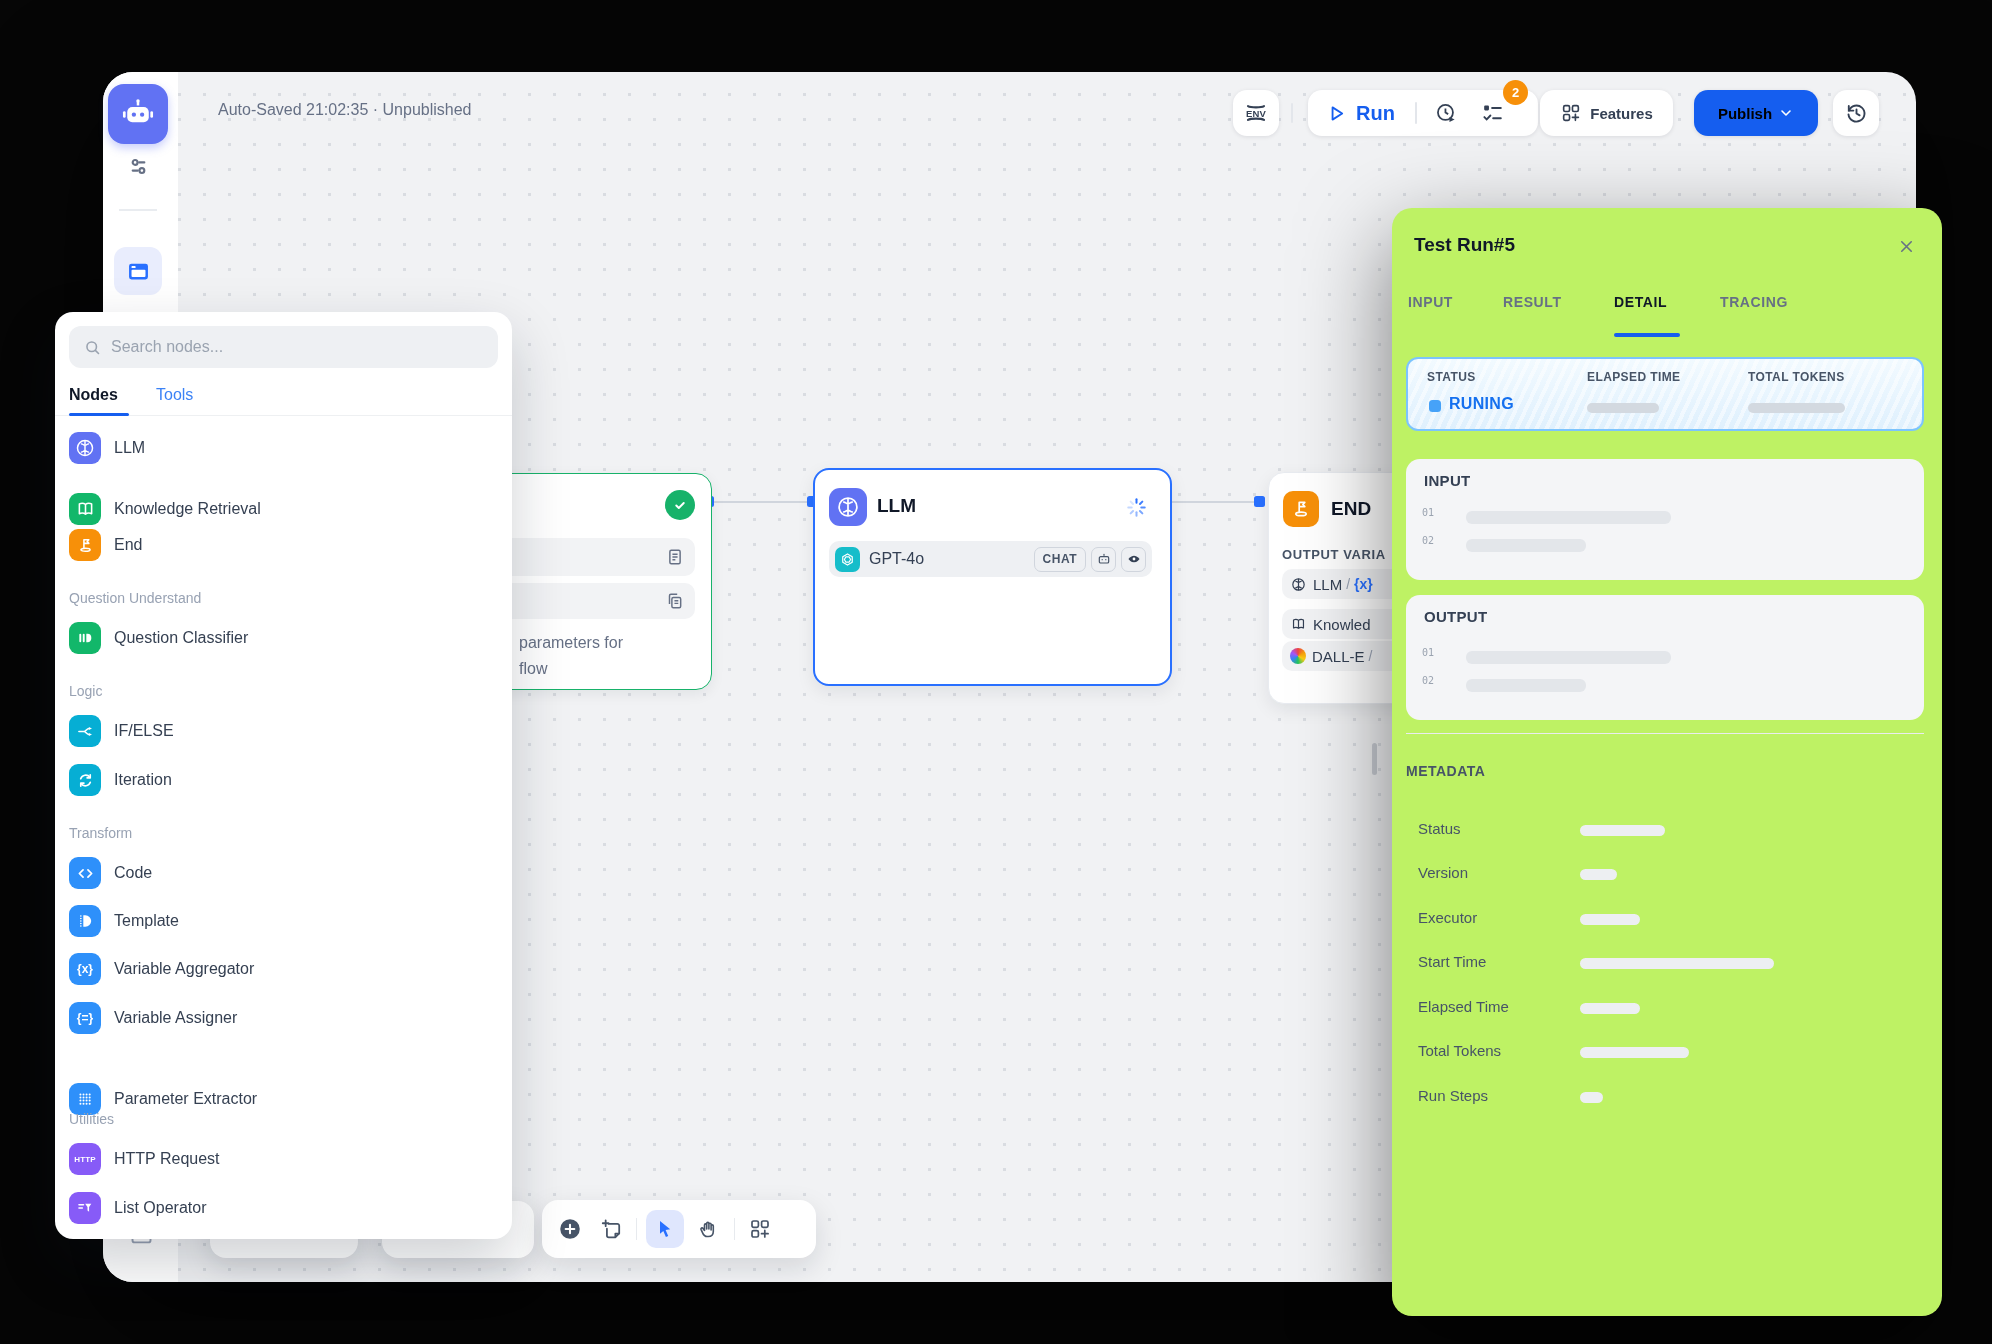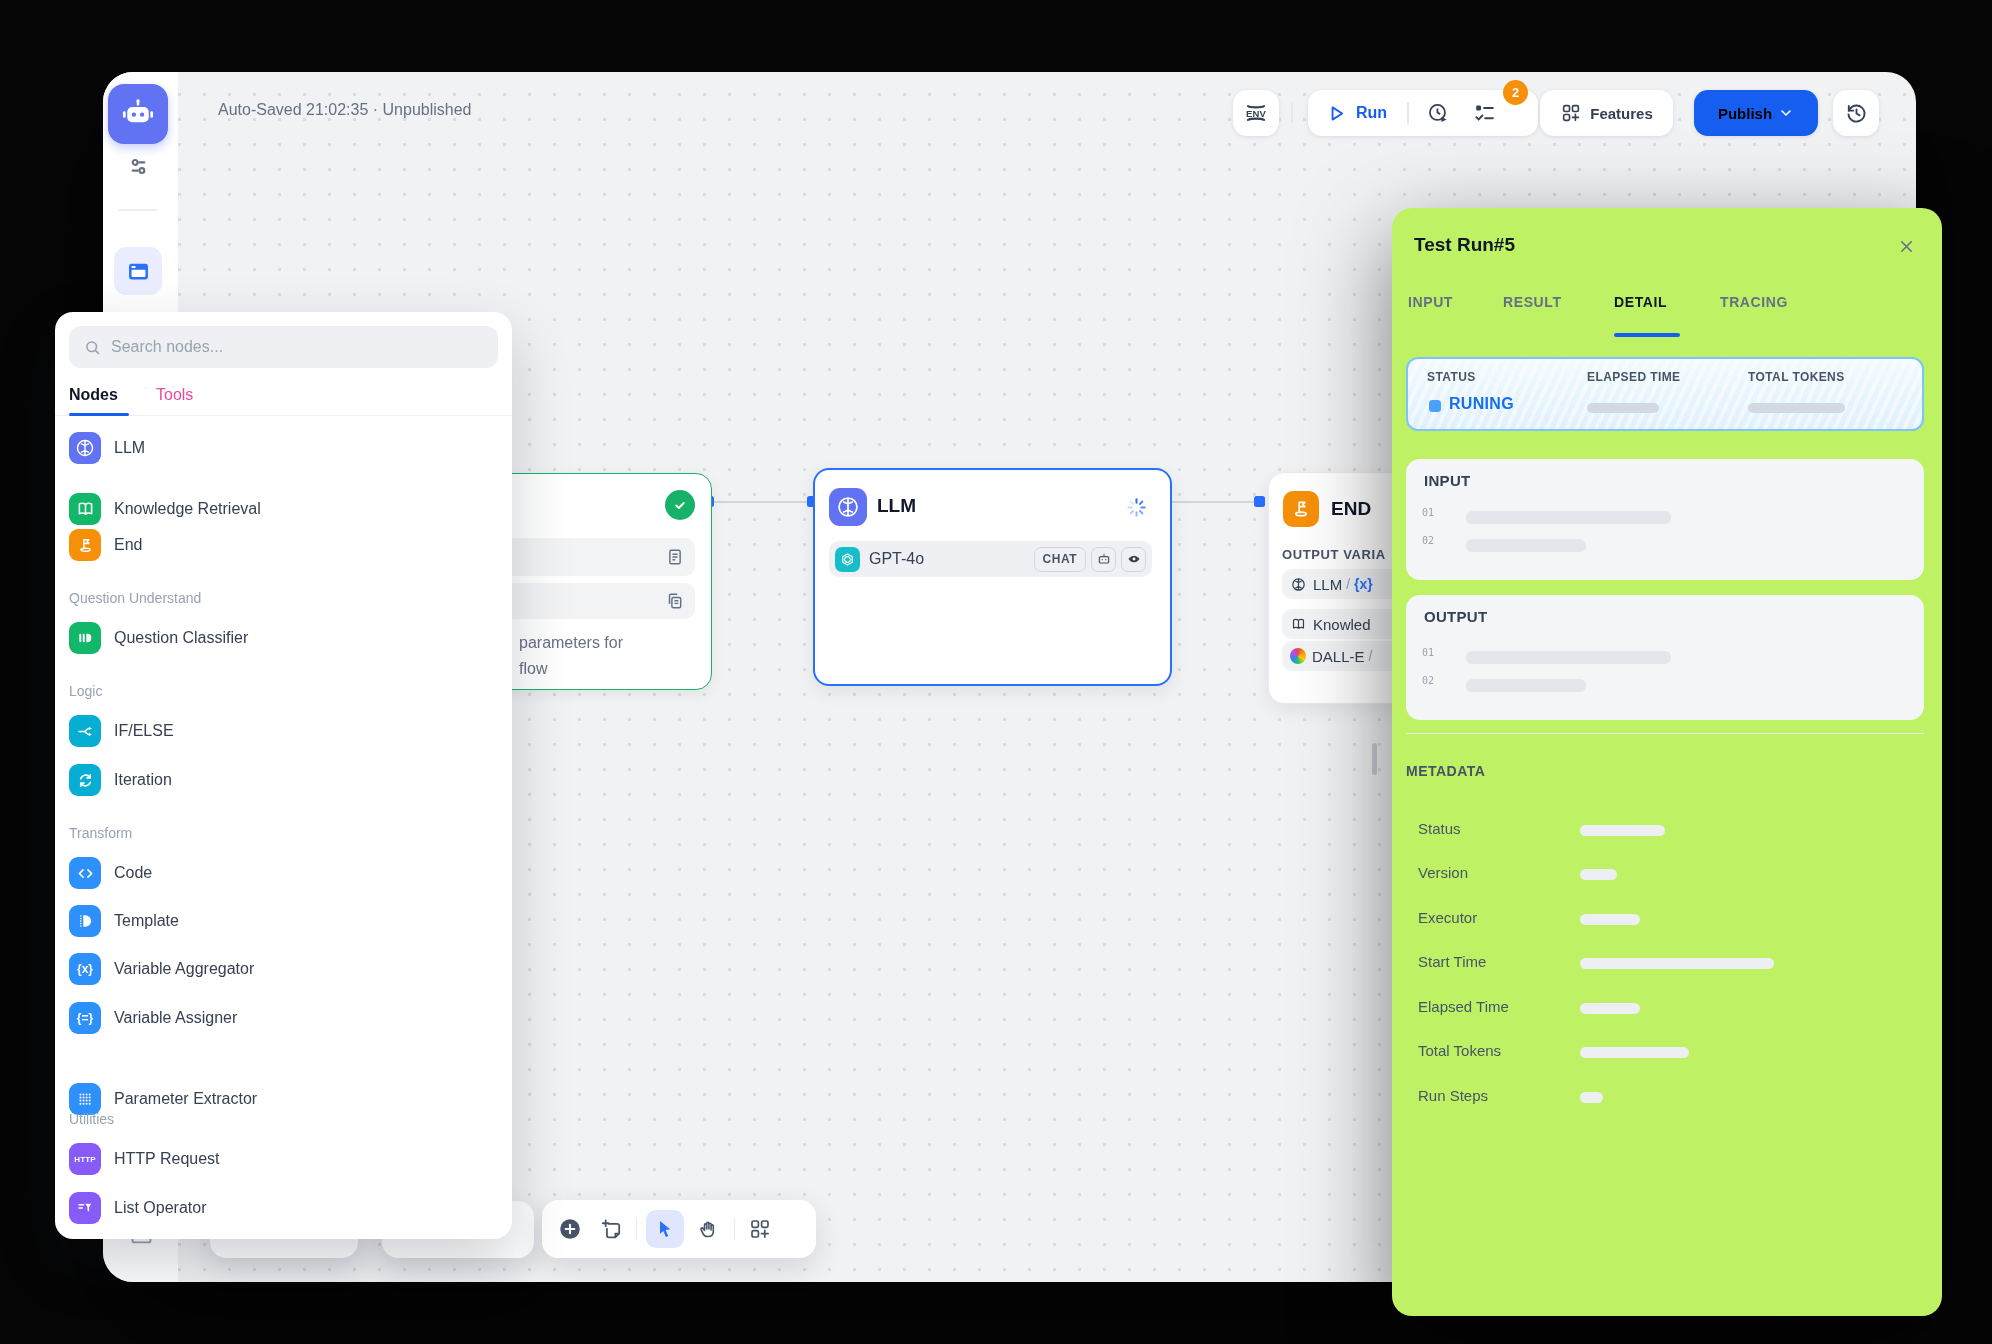--- a/index.html
+++ b/index.html
@@ -14,38 +14,38 @@
      background-size:25px 25px;background-position:14px 10px;}
   .rail{position:absolute;left:0;top:0;width:75px;height:100%;background:#fff;}
   
   .btn{background:#fff;border-radius:14px;box-shadow:0 1px 4px rgba(16,24,40,.1);
        display:flex;align-items:center;justify-content:center;}
   .ic{display:block;}
   .skel{background:#d3d9e0;border-radius:6px;}
   .skel-light{background:#edeff2;border-radius:6px;}
   
   .autosave{font-size:16px;color:#667085;}
-  .run-label{color:#155eef;font-size:16px;font-weight:700;}
+  .run-label{color:#155eef;font-size:20px;font-weight:700;}
   .vdiv{width:2px;background:#e3e6eb;border-radius:1px;}
   .badge{background:#f79009;color:#fff;border-radius:50%;width:25px;height:25px;
          display:flex;align-items:center;justify-content:center;font-size:13px;font-weight:700;}
   .features-label{font-size:15px;font-weight:600;color:#344054;margin-left:8px;}
   .publish{background:#155eef;}
   .publish-label{color:#000000;font-size:15px;font-weight:700;margin-right:6px;}
   .env-wrap{position:relative;width:26px;height:26px;}
   .env-text{position:absolute;left:0;top:8px;width:26px;text-align:center;
             font-size:9.5px;font-weight:700;color:#344054;letter-spacing:.2px;}
   
   .node-panel{left:55px;top:312px;width:457px;height:927px;background:#fff;border-radius:18px;
               box-shadow:0 24px 60px rgba(16,24,40,.2);z-index:40;}
   .search{position:absolute;left:14px;top:14px;width:429px;height:42px;background:#eef0f3;
           border-radius:12px;display:flex;align-items:center;padding-left:14px;box-sizing:border-box;}
   .search-ph{color:#9aa3b0;font-size:16px;margin-left:9px;}
   .tab-active{font-size:16px;font-weight:700;color:#101828;}
-  .tab-idle{font-size:16px;color:#ec4899;}
+  .tab-idle{font-size:16px;color:#3b82f6;}
   .tab-underline{position:absolute;left:14px;top:101px;width:60px;height:3px;background:#155eef;border-radius:2px;z-index:2;}
   .panel-div{position:absolute;left:0;top:103px;width:457px;height:1px;background:#eef0f2;}
   .nitem{position:absolute;left:14px;height:40px;display:flex;align-items:center;}
   .tile{width:32px;height:32px;border-radius:9px;display:flex;align-items:center;justify-content:center;flex:0 0 auto;}
   .nlabel{margin-left:13px;font-size:16px;font-weight:500;color:#354052;white-space:nowrap;}
   .nsection{position:absolute;left:14px;font-size:14px;color:#98a2b3;}
   .t-indigo{background:#6172f3}.t-green{background:#12b76a}.t-orange{background:#f79009}
   .t-cyan{background:#06aed4}.t-blue{background:#2e90fa}.t-purple{background:#875bf7}
   .glyph-txt{color:#fff;font-weight:700;font-size:12px;letter-spacing:0;}
   .glyph-http{color:#fff;font-weight:700;font-size:8px;letter-spacing:.2px;}

